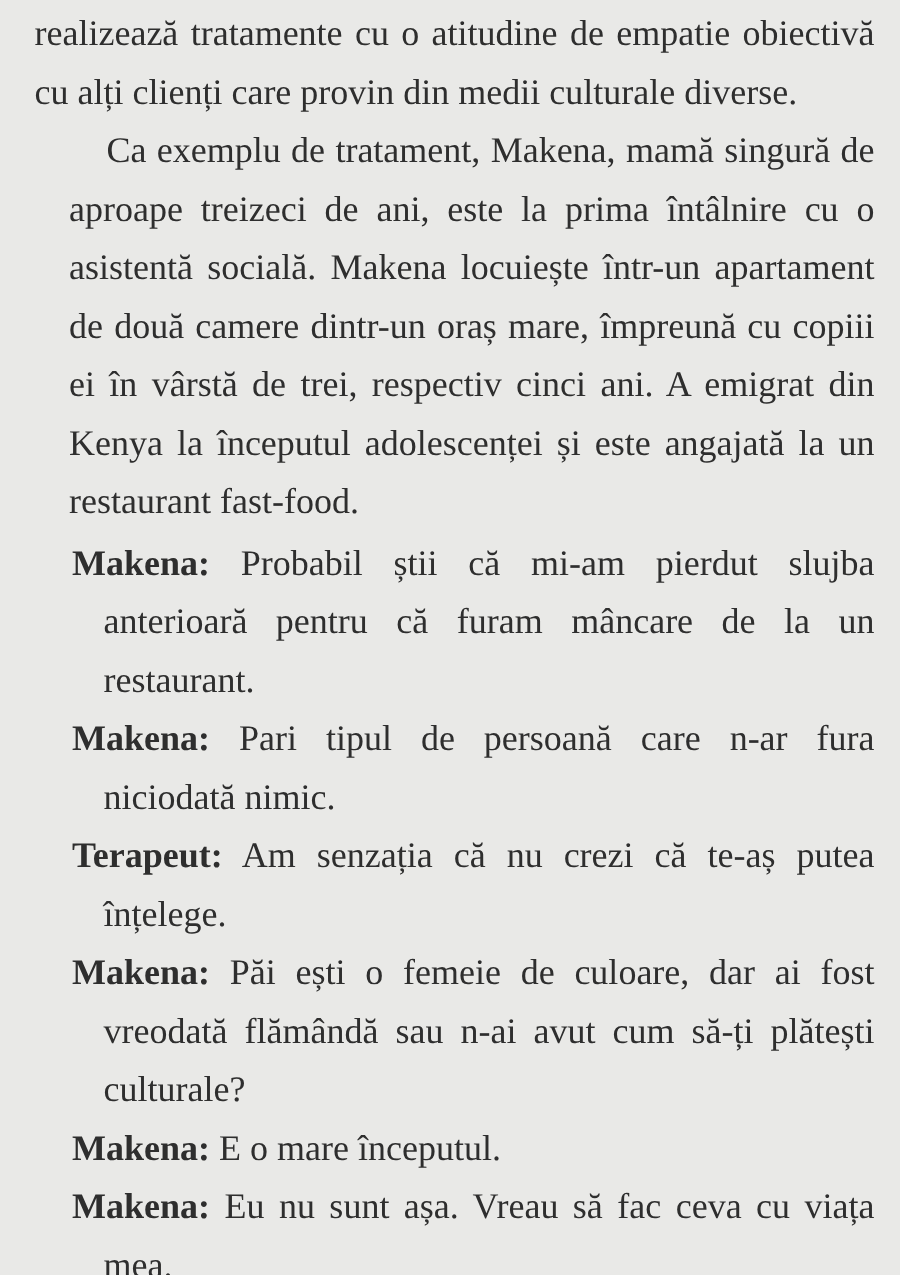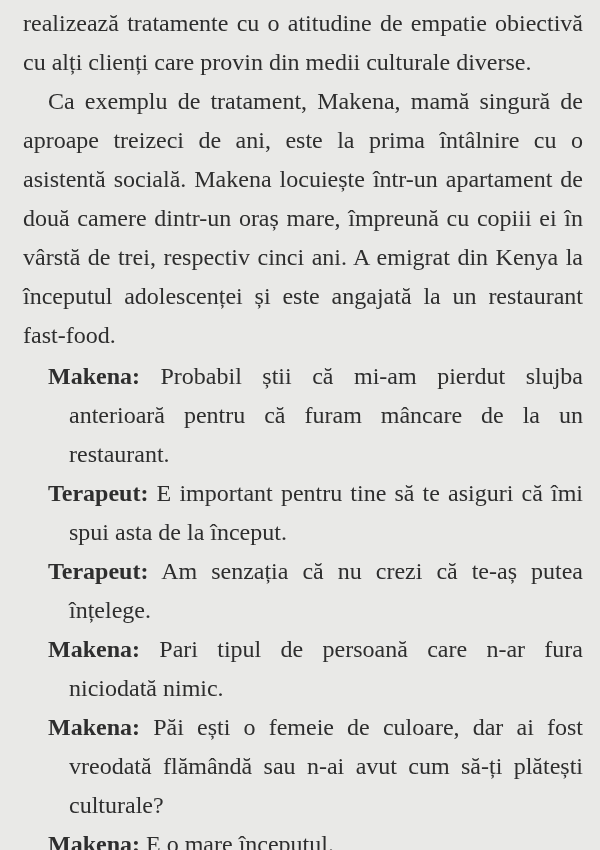--- a/index.html
+++ b/index.html
@@ -8,37 +8,36 @@
     background:#e9e9e7;
     font-family:"Liberation Serif", "DejaVu Serif", serif;
     color:#2e2e2e;
     position:relative;
   }
   .page {
     position:absolute; left:23px; top:4px; width:560px;
     font-size:24px; line-height:39px;
   }
   .para { margin:0; text-align:justify; }
-  .indent { text-indent:25px; }
+  .indent { text-indent:25px;margin-left:23px; }
   .dialogue { margin-top:2px; padding-left:25px; }
   .turn {
     margin:0; padding-left:21px; text-indent:-21px;
     text-align:justify;
   }
   .speaker { font-weight:bold; }
 </style>
 </head>
 <body>
 
 <div class="page">
   <p class="para">realizează tratamente cu o atitudine de empatie obiectivă cu alți clienți care provin din medii culturale diverse.</p>
   <p class="para indent">Ca exemplu de tratament, Makena, mamă singură de aproape treizeci de ani, este la prima întâlnire cu o asistentă socială. Makena locuiește într-un apartament de două camere dintr-un oraș mare, împreună cu copiii ei în vârstă de trei, respectiv cinci ani. A emigrat din Kenya la începutul adolescenței și este angajată la un restaurant fast-food.</p>
 
   <div class="dialogue">
     <p class="turn"><span class="speaker">Makena:</span> <span>Probabil știi că mi-am pierdut slujba anterioară pentru că furam mâncare de la un restaurant.</span></p>
-    <p class="turn"><span class="speaker">Terapeut:</span> <span>E important pentru tine să te asiguri că îmi spui asta de la început.</span></p>
+    <p class="turn"><span class="speaker">Makena:</span> <span>Pari tipul de persoană care n-ar fura niciodată nimic.</span></p>
     <p class="turn"><span class="speaker">Terapeut:</span> <span>Am senzația că nu crezi că te-aș putea înțelege.</span></p>
-    <p class="turn"><span class="speaker">Makena:</span> <span>Pari tipul de persoană care n-ar fura niciodată nimic.</span></p>
     <p class="turn"><span class="speaker">Makena:</span> <span>Păi ești o femeie de culoare, dar ai fost vreodată flămândă sau n-ai avut cum să-ți plătești culturale?</span></p>
     <p class="turn"><span class="speaker">Makena:</span> <span>E o mare începutul.</span></p>
     <p class="turn"><span class="speaker">Makena:</span> <span>Eu nu sunt așa. Vreau să fac ceva cu viața mea.</span></p>
   </div>
 </div>
 
 </body></html>

